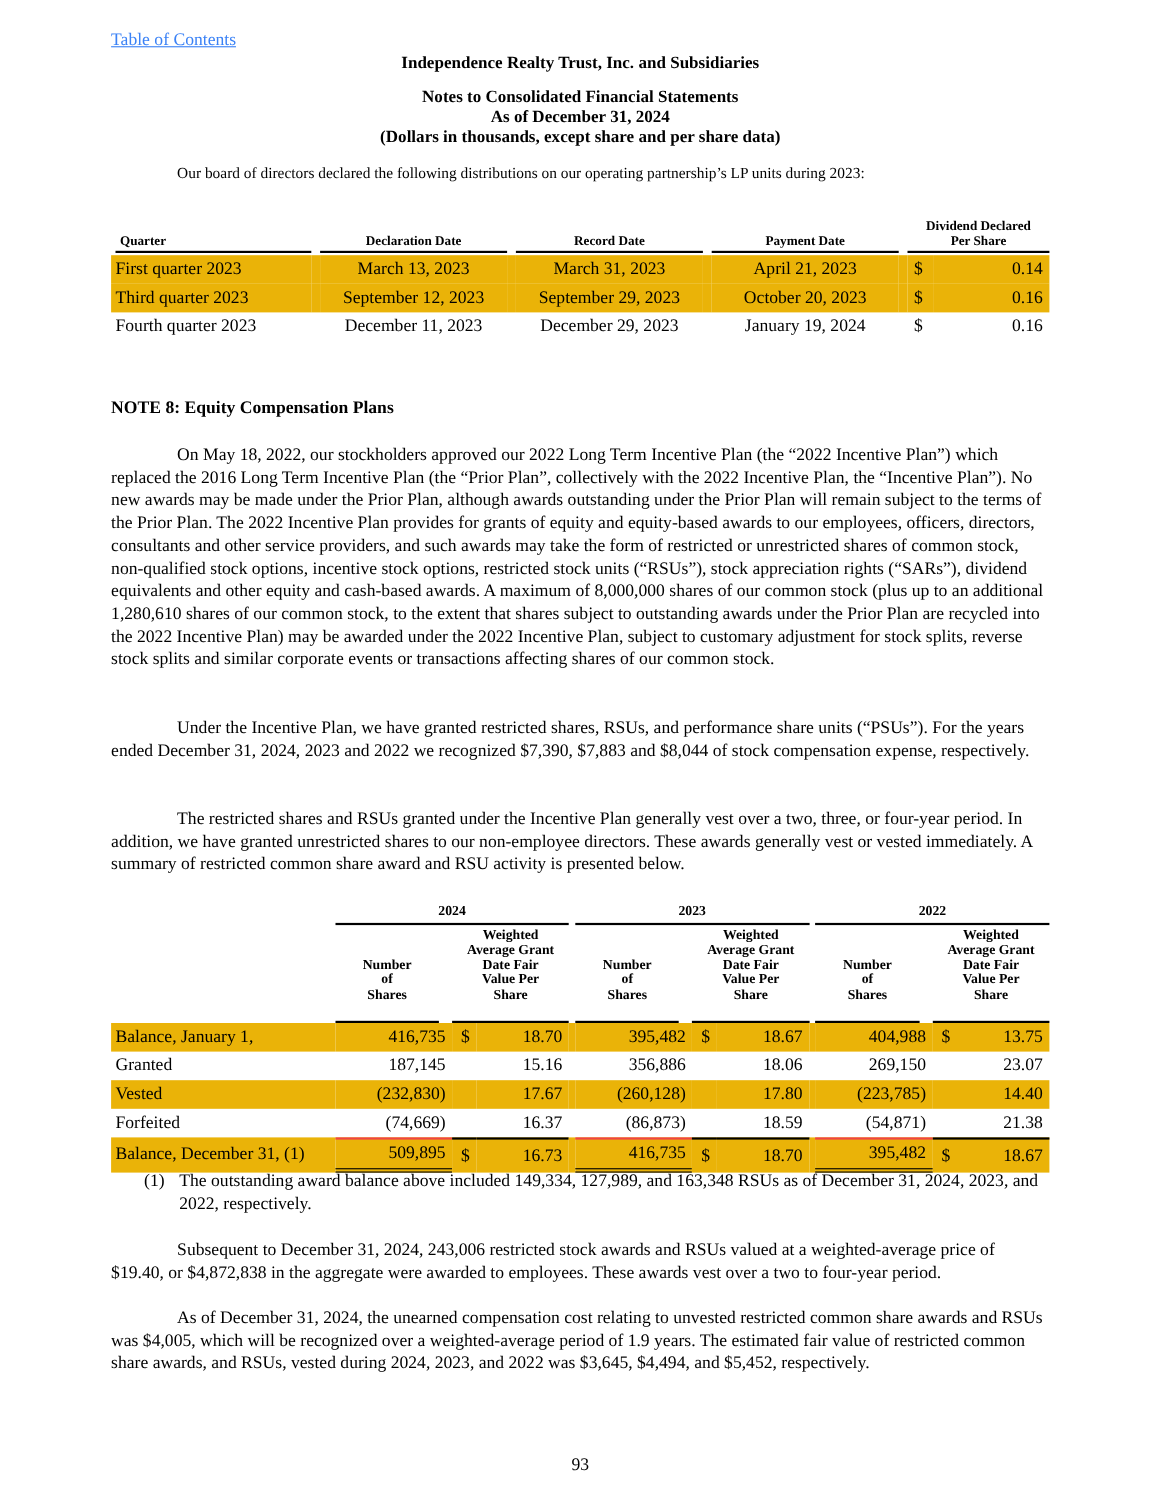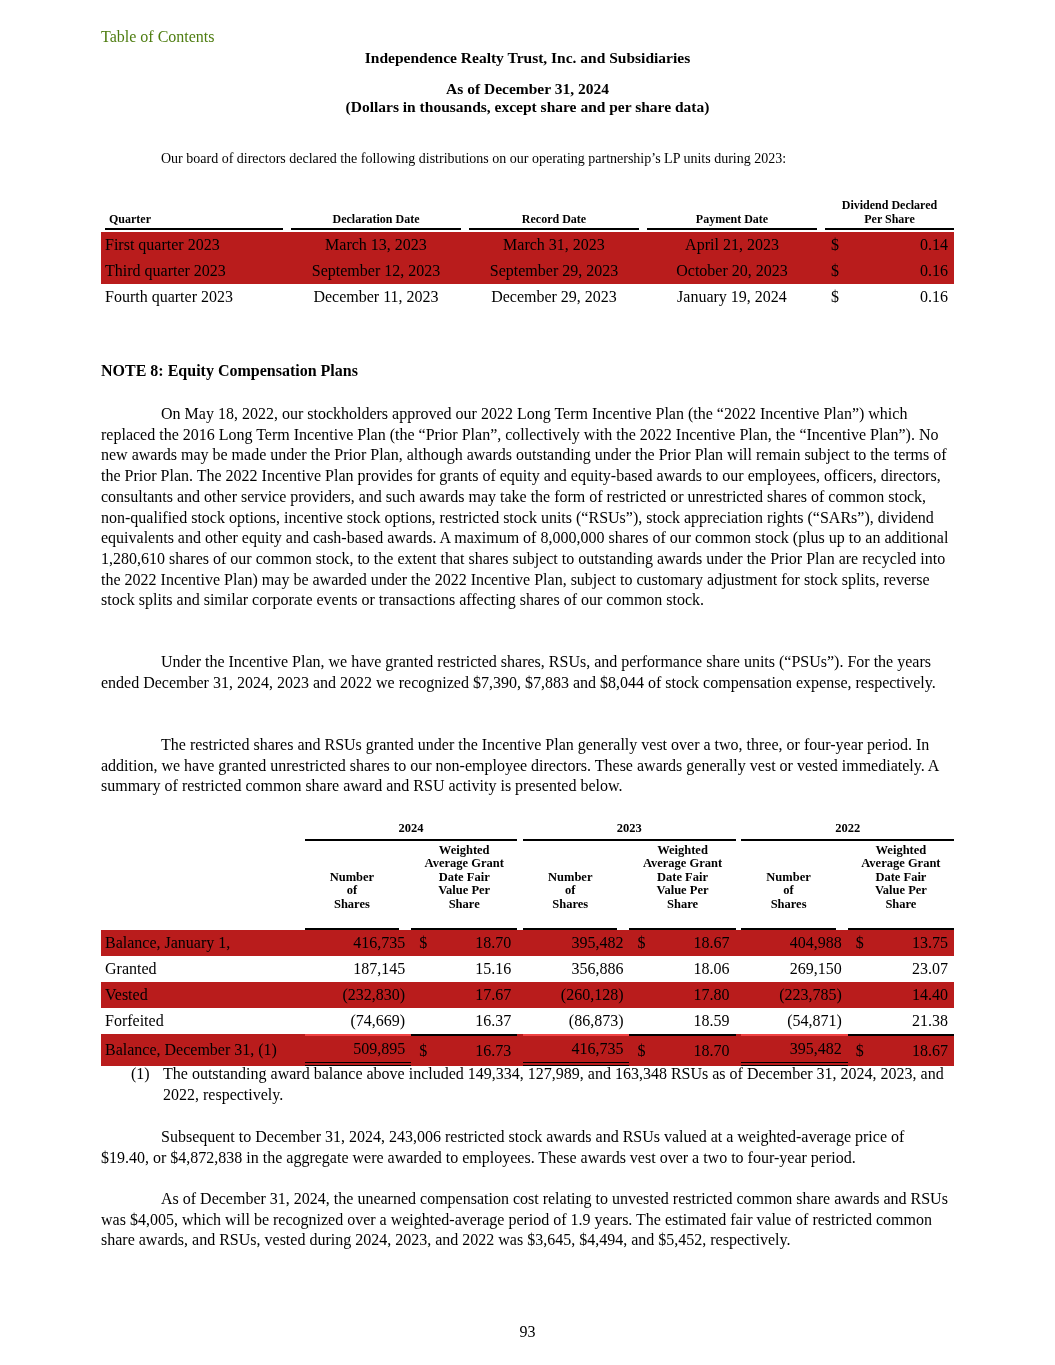--- a/index.html
+++ b/index.html
@@ -1,31 +1,31 @@
 <!DOCTYPE html>
 <html><head>
 <meta charset="utf-8">
 <style>
   html, body { margin: 0; padding: 0; background: #ffffff; }
   body {
     width: 1055px; height: 1365px; position: relative; overflow: hidden;
     font-family: "Liberation Serif", serif; color: #000; font-size: 16px;
   }
   .page { position: absolute; left: 101px; top: 0; width: 853px; }
-  .toc-link { position: absolute; left: 101px; top: 28px; color: #4d7c0f; font-size: 16px; cursor: pointer; }
+  .toc-link { position: absolute; left: 101px; top: 28px; color: #3b82f6; text-decoration: underline; font-size: 16px; cursor: pointer; }
   .hdr { text-align: center; font-weight: bold; font-size: 15.5px; line-height: 18px; }
   .hdr1 { position: absolute; top: 49px; left: 0; width: 853px; }
   .hdr2 { position: absolute; top: 80px; left: 0; width: 853px; }
   .p { position: absolute; left: 0; width: 853px; line-height: 20.7px; font-size: 16px; text-align: left; }
   .indent { text-indent: 60px; }
   .intro { position: absolute; top: 151px; left: 60px; width: 800px; font-size: 14px; font-family: Liberation Serif, serif; }
 
   table { border-collapse: separate; border-spacing: 0; font-size: 16px; }
   td, th { padding: 0; }
-  .shade td { background: #b91c1c; }
+  .shade td { background: #eab308; }
 
   
   .dist { position: absolute; top: 198px; left: 0; width: 853px; }
   .dist th { font-size: 12px; font-weight: bold; vertical-align: bottom; line-height: 14px; padding-bottom: 2px; }
   .dist th .u { border-bottom: 2px solid #000; padding-bottom: 2px; display:block; }
   .dist td { height: 26px; line-height: 26px; }
   .c-q { width: 178px; text-align: left; padding-left: 4px !important; }
   .c-gap { width: 8px; }
   .c-d { width: 170px; text-align: center; }
   .c-cur { width: 18px; text-align: left; padding-left: 6px !important; }
@@ -55,20 +55,21 @@
   .pageno { position: absolute; top: 1323px; left: 0; width: 853px; text-align: center; font-size: 16px; }
 </style>
 </head>
 <body>
 
 <a class="toc-link">Table of Contents</a>
 
 <div class="page">
   <div class="hdr hdr1">Independence Realty Trust, Inc. and Subsidiaries</div>
   <div class="hdr hdr2">
+    <div>Notes to Consolidated Financial Statements</div>
     <div>As of December 31, 2024</div>
     <div>(Dollars in thousands, except share and per share data)</div>
   </div>
 
   <div class="intro">Our board of directors declared the following distributions on our operating partnership’s LP units during 2023:</div>
 
   <table class="dist">
     <thead>
       <tr>
         <th class="c-q" style="text-align:left;padding-left:0">

